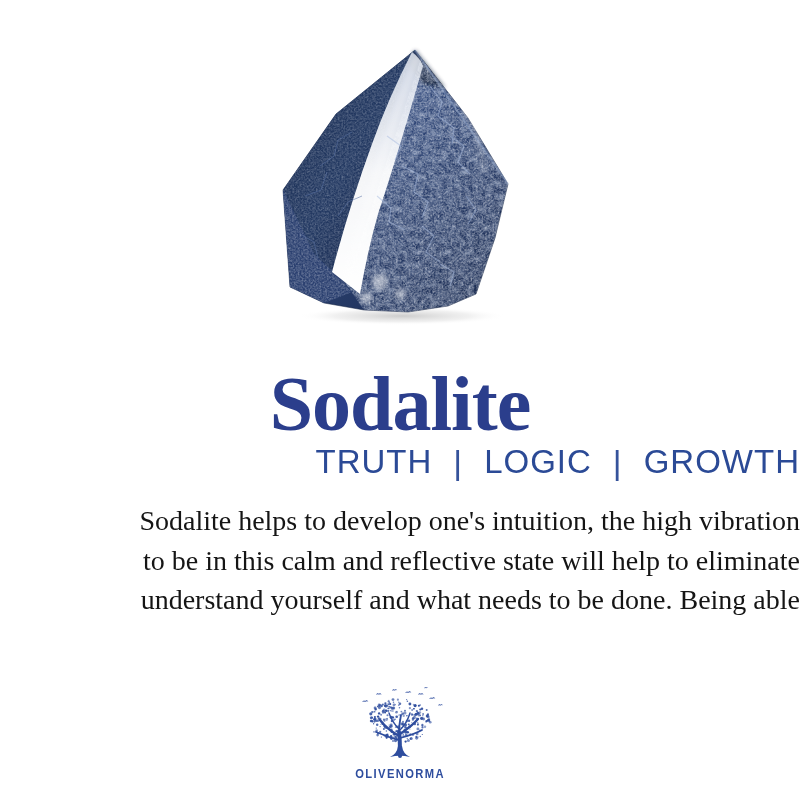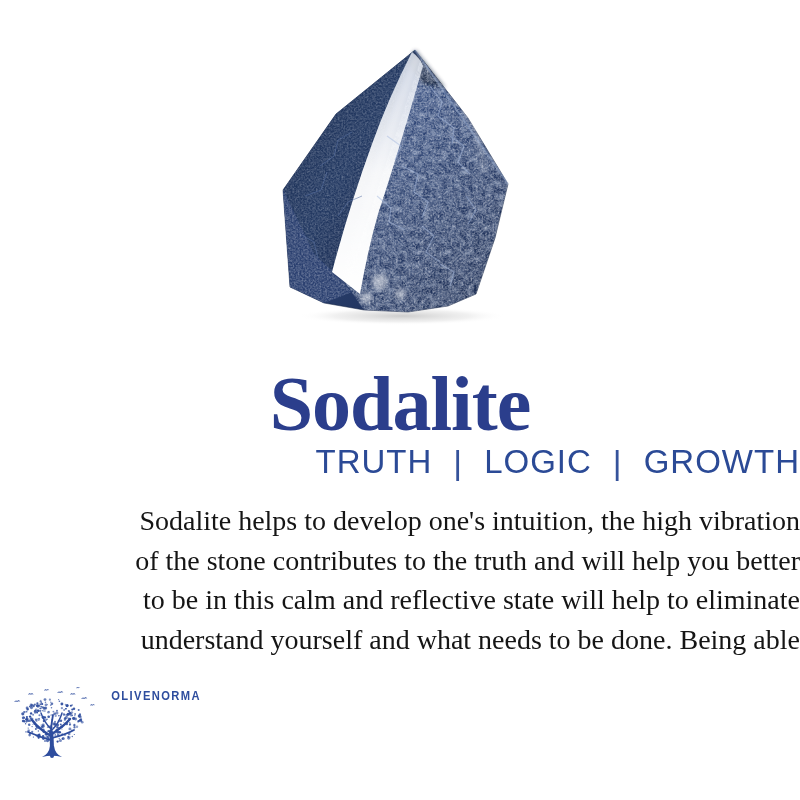--- a/index.html
+++ b/index.html
@@ -47,21 +47,21 @@
     text-align:right;
     font-family:"Liberation Serif",serif;
     font-size:28px;line-height:39.5px;
     color:var(--c-body,#151515);
   }
   .desc .line{white-space:nowrap;}
 
   
   .brand{
     position:absolute;left:0;top:686px;width:800px;
-    display:flex;flex-direction:row;
+    display:flex;flex-direction:column;align-items:center;
   }
   .brand svg{display:block;width:104px;height:78px;}
   .brand-name{
     margin-top:2px;
     font-family:"Liberation Sans",sans-serif;
     font-size:13px;font-weight:700;letter-spacing:1.6px;
     transform:scaleX(.86);transform-origin:center;
     color:var(--c-brand,#2e4d9e);
   }
 </style>
@@ -157,21 +157,20 @@
   </div>
 
   <h1 class="title">Sodalite</h1>
 
   <div class="tagline">
     <span>TRUTH</span><span class="sep">|</span><span>LOGIC</span><span class="sep">|</span><span>GROWTH</span>
   </div>
 
   <div class="desc">
     <div class="line">Sodalite helps to develop one's intuition, the high vibration</div>
-    <div class="line">of the stone contributes to the truth and will help you better</div>
     <div class="line">to be in this calm and reflective state will help to eliminate</div>
     <div class="line">understand yourself and what needs to be done. Being able</div>
   </div>
 
   <div class="brand">
     <svg viewBox="0 0 104 78">
       <defs>
         <path id="bird" d="M0 2.2 Q1.8 -0.6 3.5 1.0 Q5.2 -0.8 7 1.8 Q5 1.0 3.6 2.0 Q1.8 1.2 0 2.2 Z"></path>
       </defs>
       <g fill="#2e4d9e">

